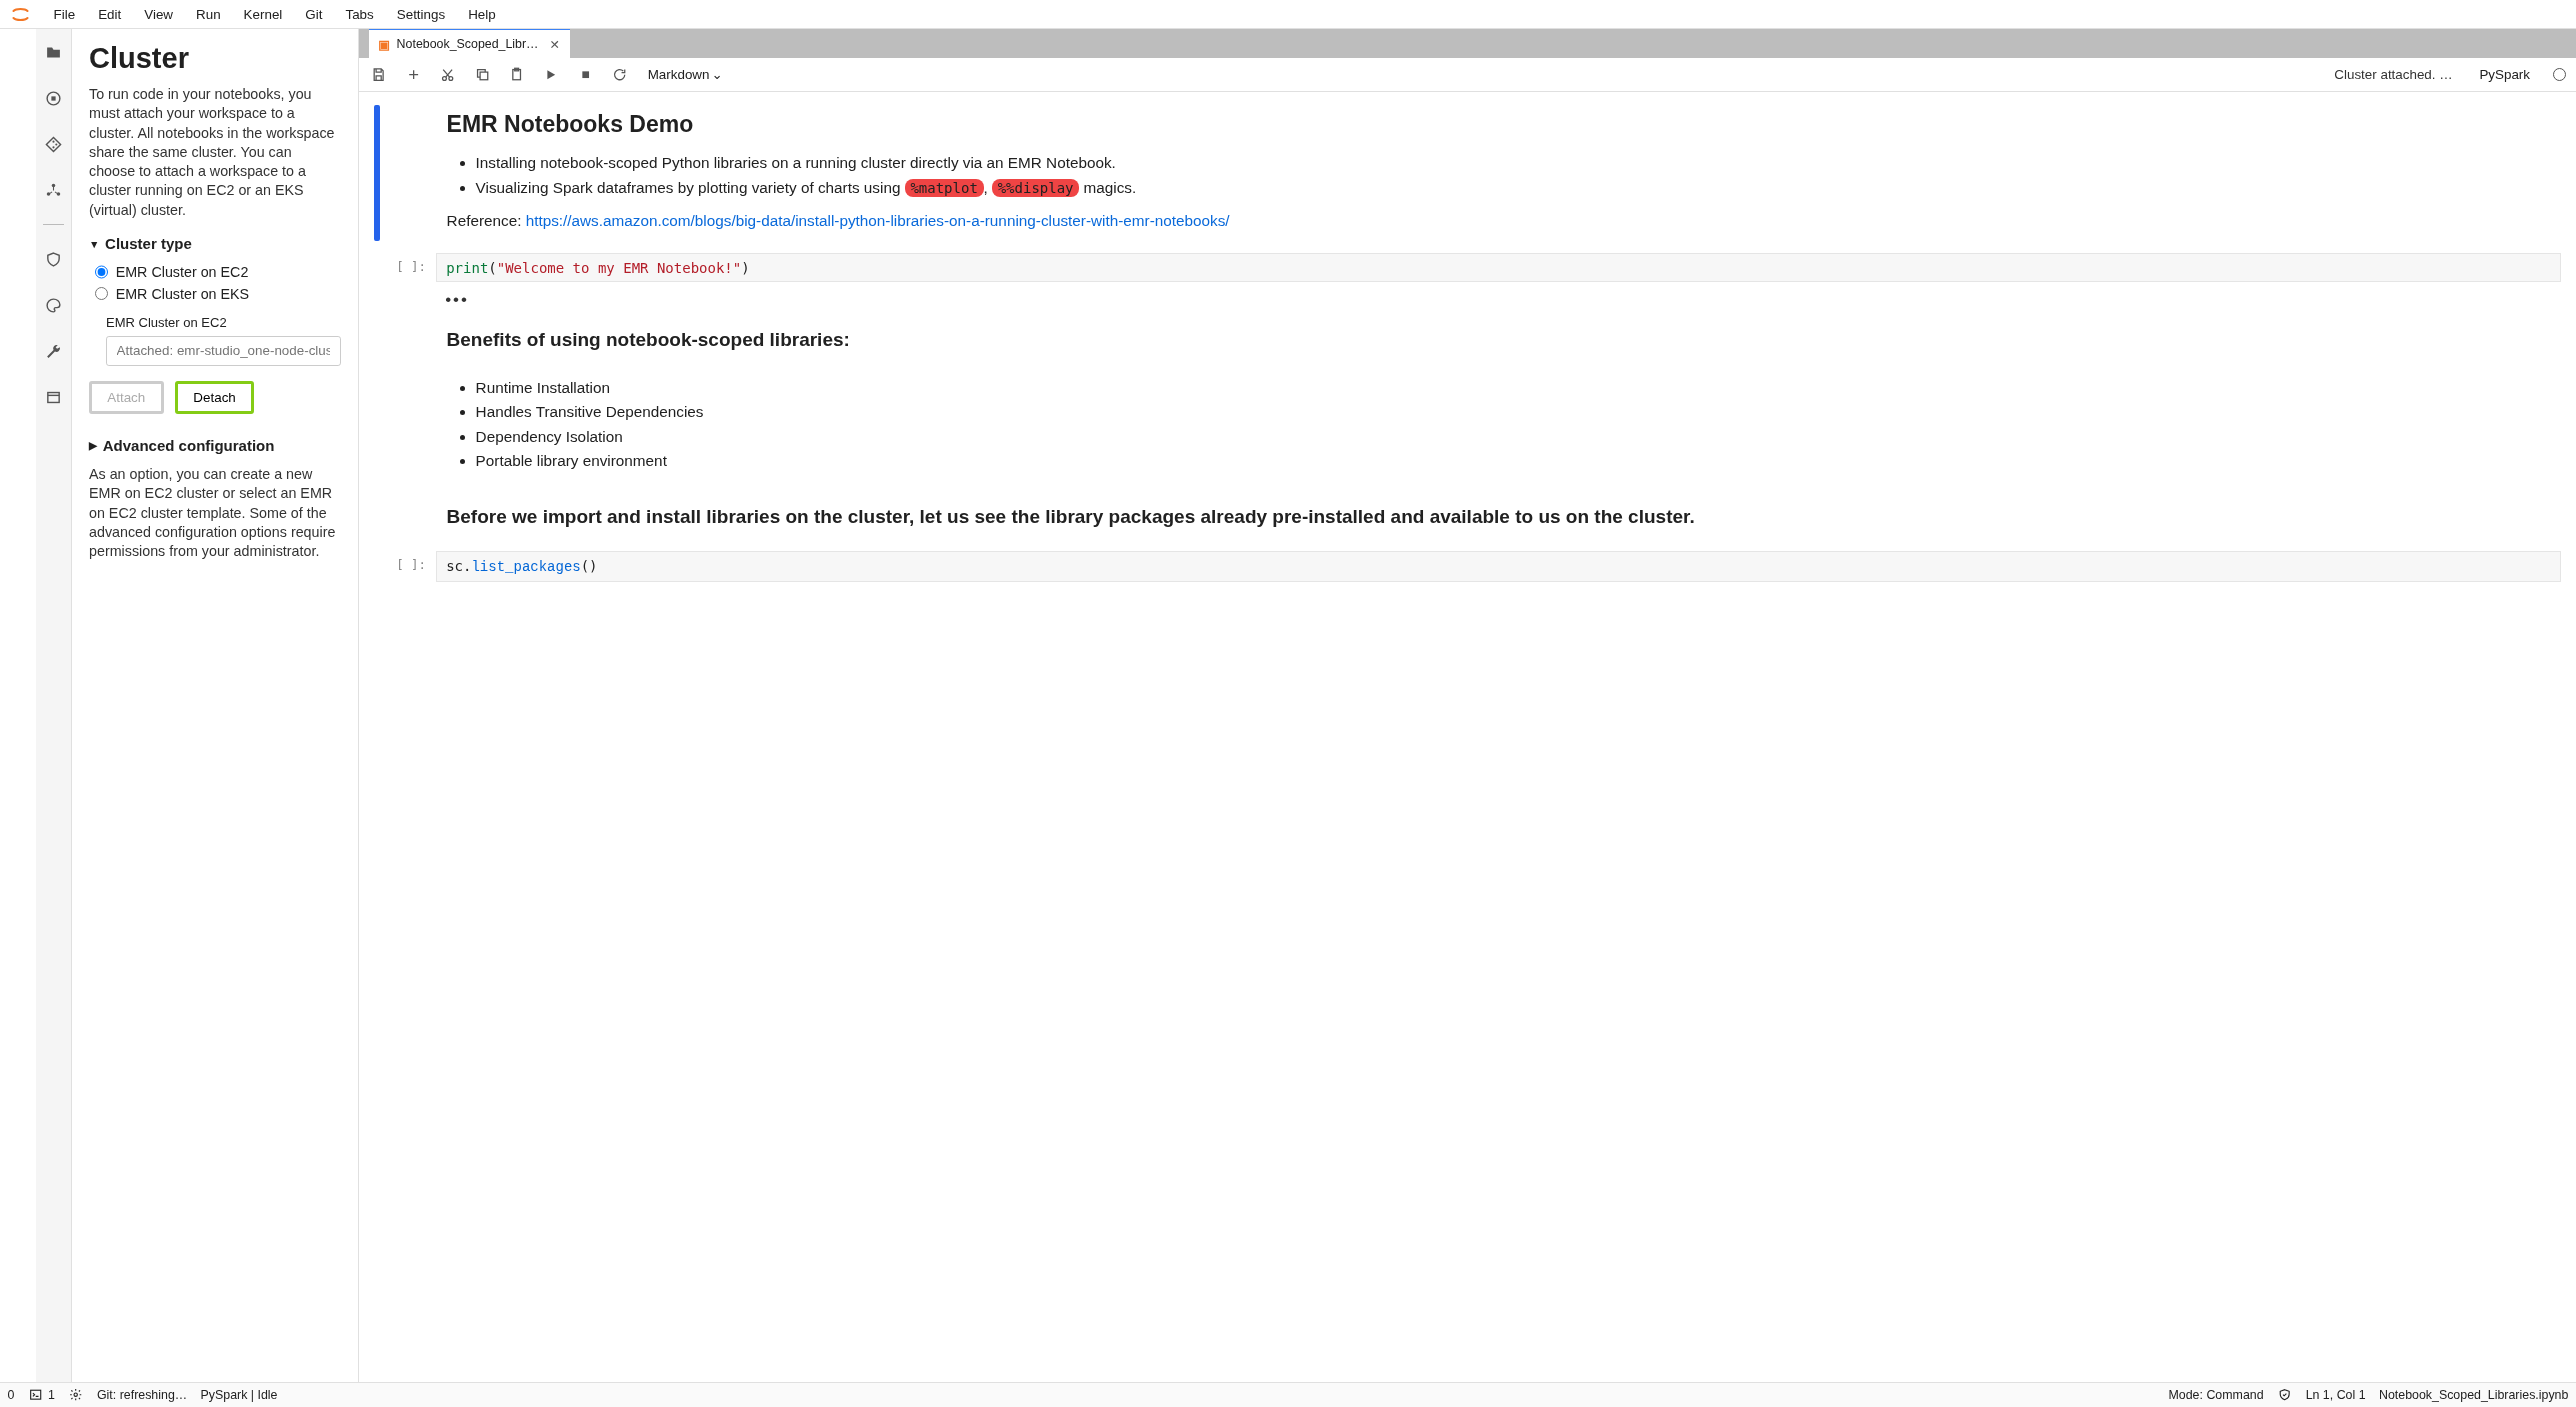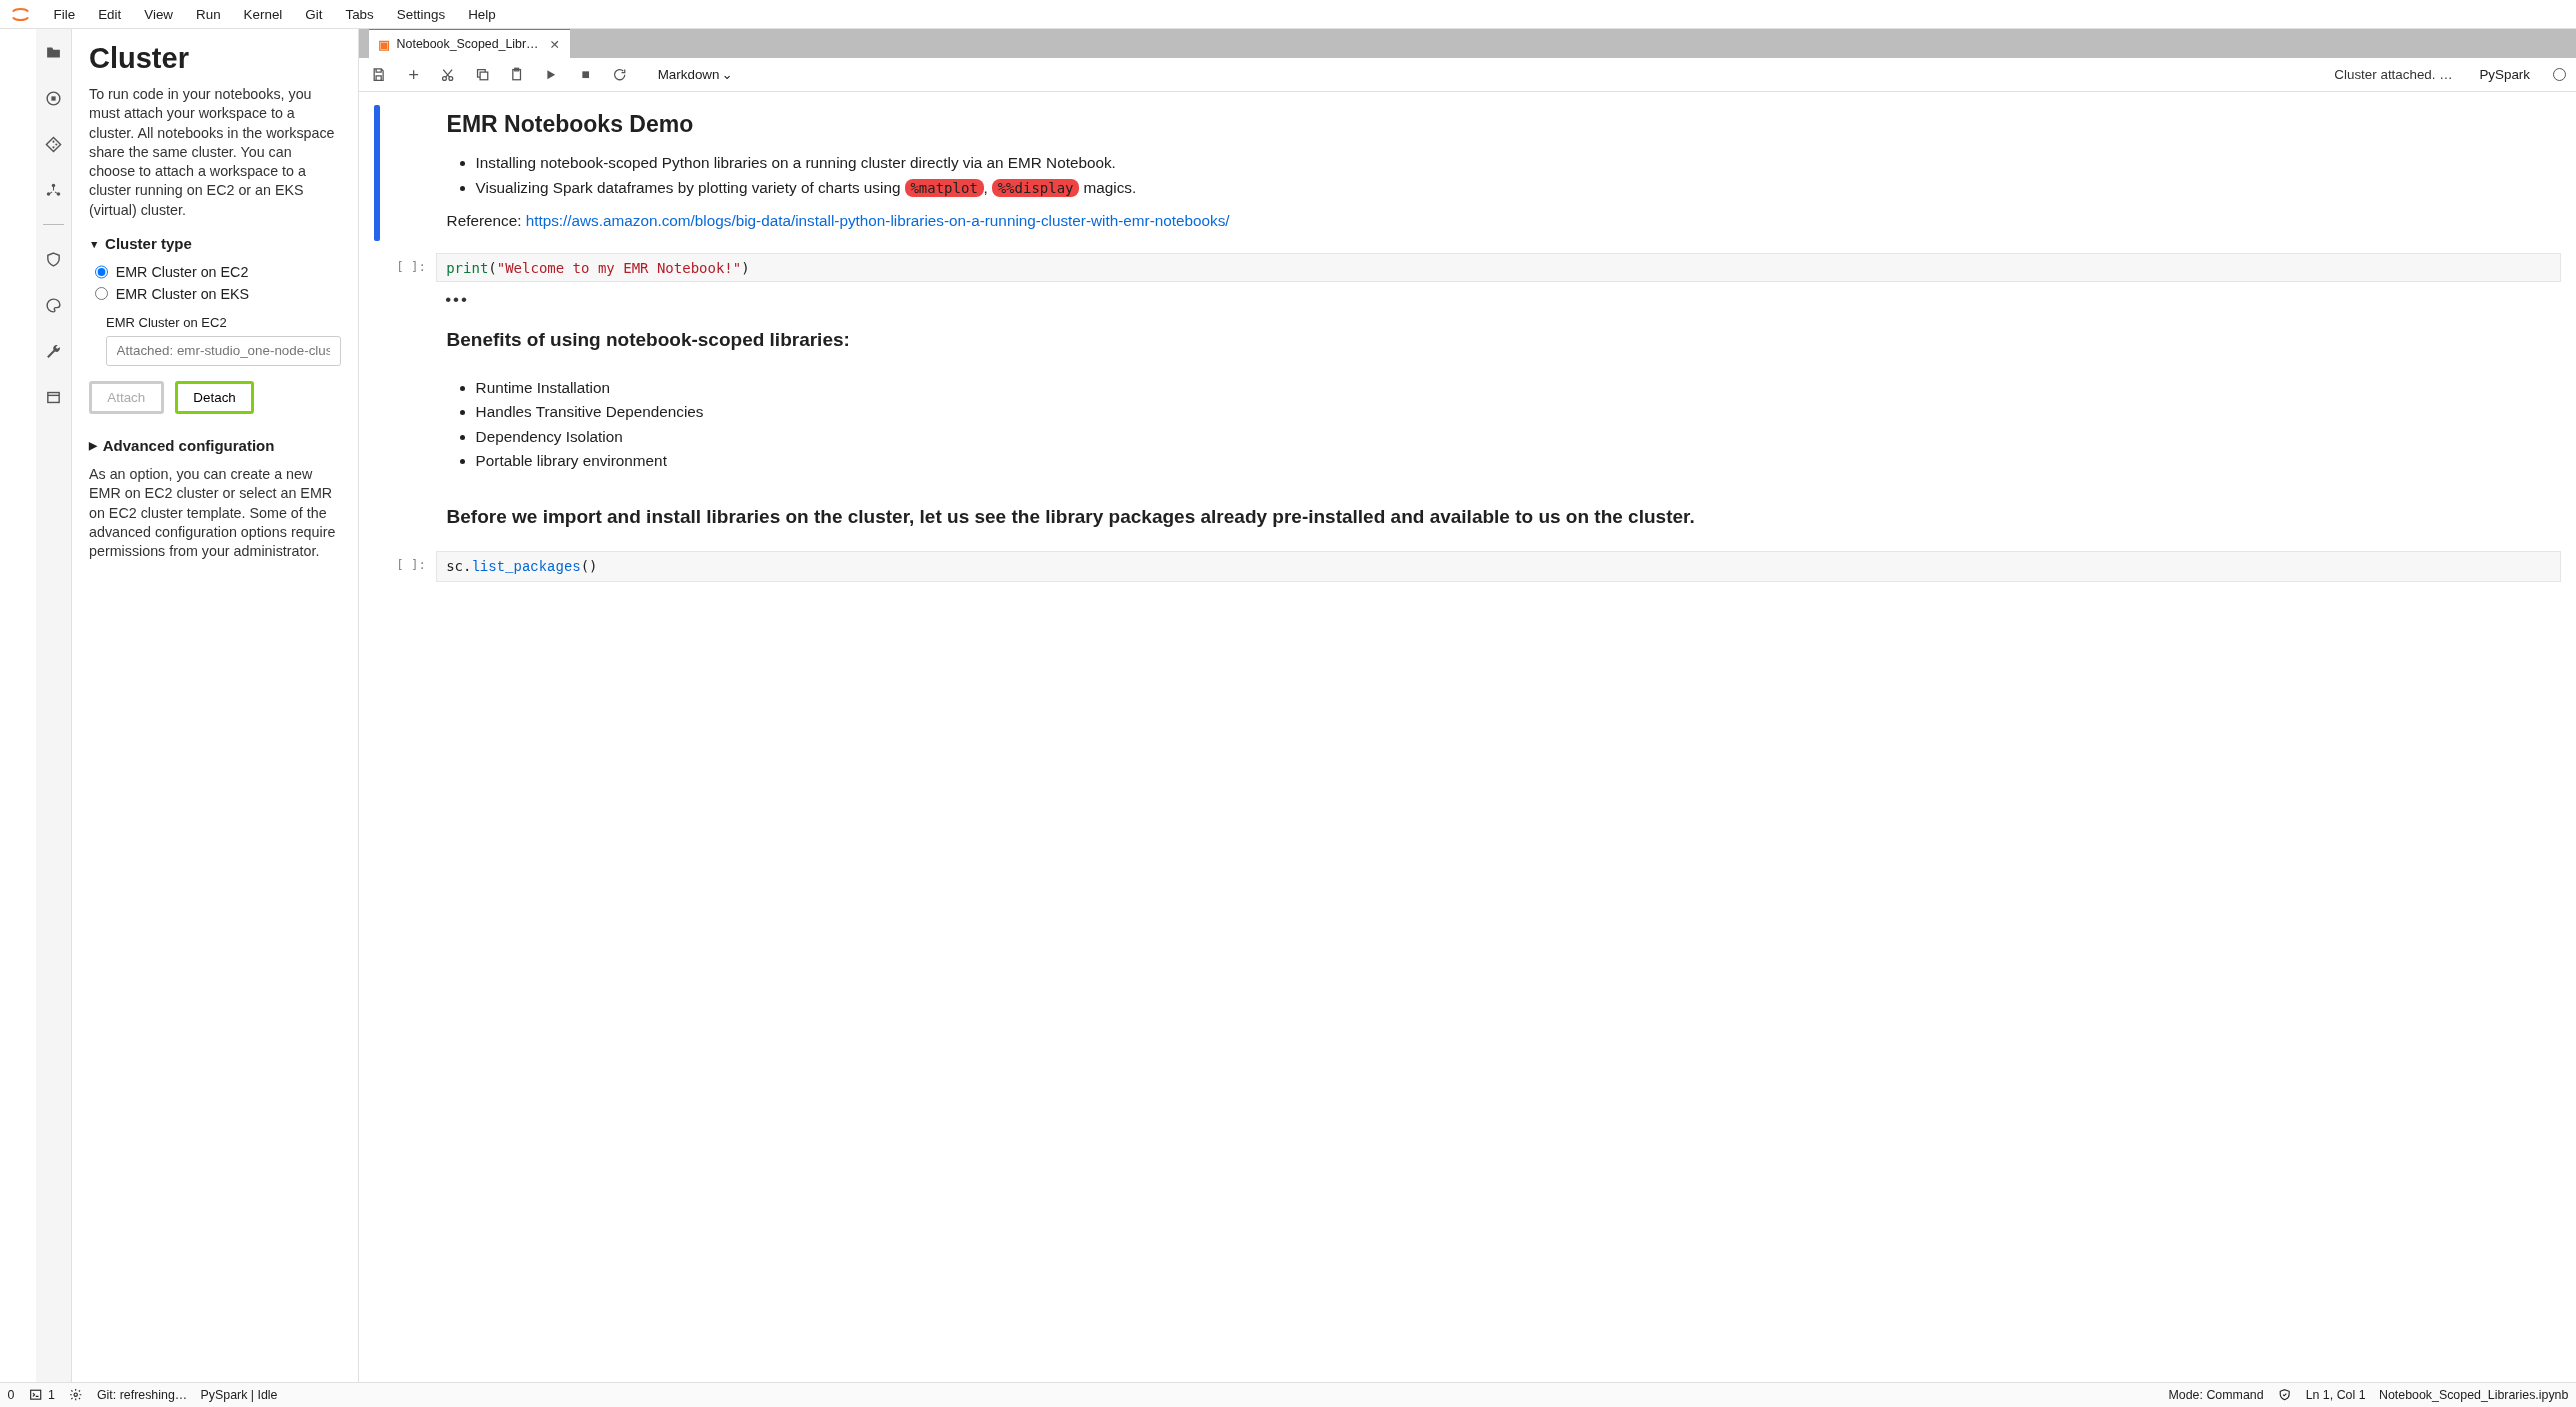--- a/index.html
+++ b/index.html
@@ -159,21 +159,21 @@
 }
 .nb-toolbar .tb-btn {
   width: 21px; height: 21px;
   display: flex; align-items: center; justify-content: center;
   cursor: pointer;
   color: #555;
 }
 .nb-toolbar .cell-type {
   display: flex; align-items: center; gap: 2px;
   font-size: 13.4px; cursor: pointer;
-  margin-left: 14px;
+  margin-left: 4px;
 }
 .nb-toolbar .spacer { flex: 1; }
 .nb-toolbar .status-text { font-size: 13.4px; color: #333; }
 .nb-toolbar .kernel-name { font-size: 13.4px; margin-left: 13.4px; }
 .nb-toolbar .kernel-ind {
   width: 13.4px; height: 13.4px; border: 1.4px solid #555; border-radius: 50%;
   margin-left: 9.6px;
 }
 
 .notebook-body {

